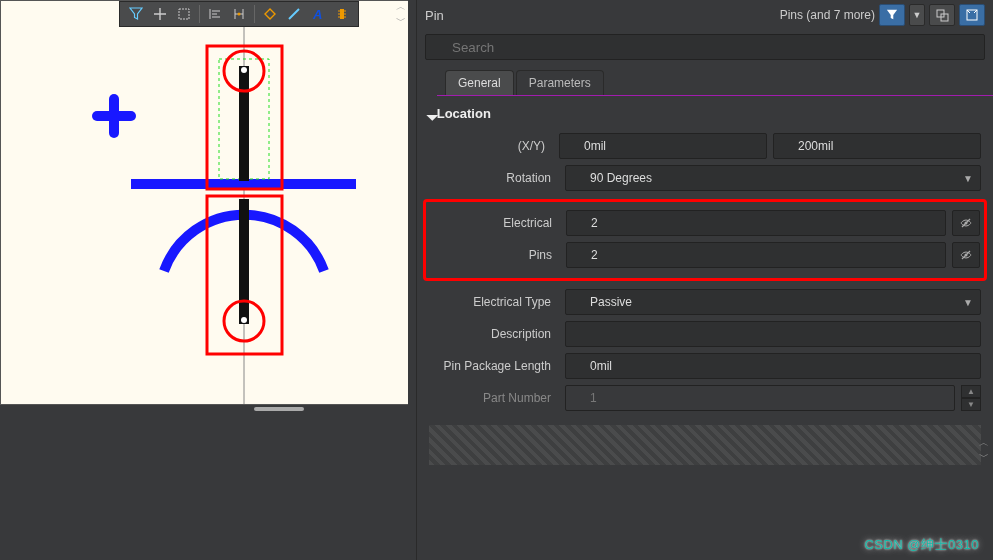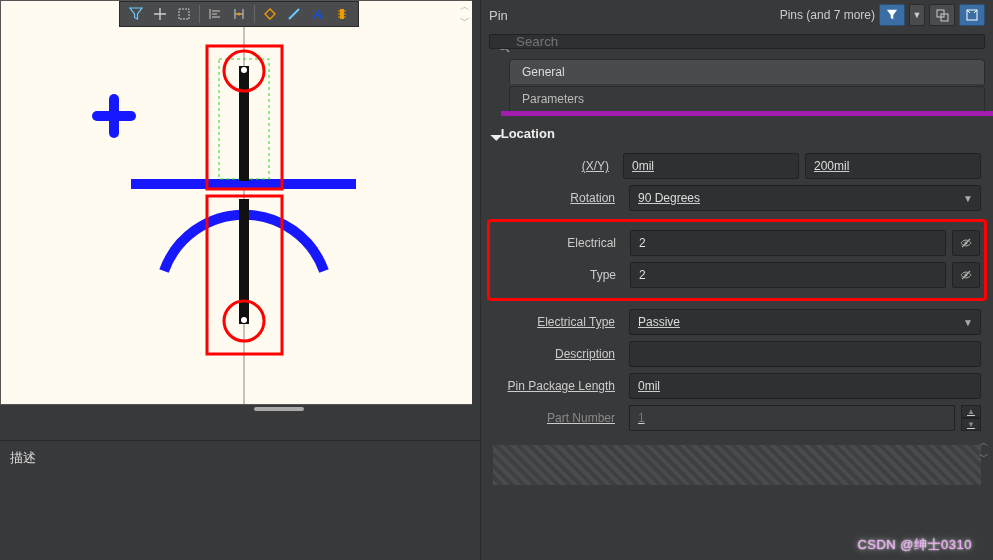--- a/index.html
+++ b/index.html
@@ -28,49 +28,49 @@
 
 
 .right-pane { flex: 1; background: #38393b; display: flex; flex-direction: column; font-size: 13px; border-left: 1px solid #2a2a2a; }
 .rp-header { display: flex; align-items: center; padding: 4px 8px; height: 30px; }
 .rp-header .title { flex: 0 0 auto; margin-right: auto; }
 .rp-header .right { display: flex; align-items: center; gap: 4px; }
 .rp-header .filter-btn { width: 26px; height: 22px; background: #3a6ea5; display: flex; align-items: center; justify-content: center; border-radius: 2px; border: 1px solid #2a4d73; cursor: pointer; }
 .rp-header .icon-btn { width: 26px; height: 22px; background: #4a4b4c; border: 1px solid #2a2a2a; display: flex; align-items: center; justify-content: center; cursor: pointer; border-radius: 2px; }
 
 .search-row { padding: 4px 8px; }
-.search-input { width: 100%; height: 15px; background: #2f3031; border: 1px solid #222; color: #aaa; padding: 0 8px 0 26px; border-radius: 2px; position: relative; }
+.search-input { width: 100%; height: 26px; background: #2f3031; border: 1px solid #222; color: #aaa; padding: 0 8px 0 26px; border-radius: 2px; position: relative; }
 .search-wrap { position: relative; }
 .search-wrap .search-icon { position: absolute; left: 8px; top: 6px; color: #999; font-size: 12px; }
 
-.tabs { display: flex; padding: 6px 8px 0; border-bottom: 5px solid #a21caf; gap: 2px; margin-left: 20px; flex-direction: column; }
+.tabs { display: flex; padding: 6px 8px 0; border-bottom: 1px solid #a21caf; gap: 2px; margin-left: 20px; }
 .tab { padding: 5px 12px; background: #4a4b4c; border: 1px solid #2a2a2a; border-bottom: none; border-radius: 4px 4px 0 0; cursor: pointer; font-size: 12px; color: #ddd; }
 .tab.inactive { background: #38393b; color: #bbb; }
 
 .section-header { padding: 10px 12px 6px; font-weight: bold; font-size: 13px; color: #eee; }
 .section-header::before { content: "◢ "; font-size: 10px; transform: rotate(45deg); display: inline-block; }
 
-.form-rows { padding: 0 12px; text-decoration: underline; }
+.form-rows { padding: 0 12px; }
 .form-row { display: flex; align-items: center; margin: 6px 0; gap: 6px; position: relative; }
 .form-row .lbl { width: 130px; text-align: right; padding-right: 8px; color: #ccc; font-size: 12px; }
-.form-row .inp, .form-row select { flex: 1; height: 26px; background: #2f3031; border: 1px solid #222; color: #ddd; padding: 0 8px; border-radius: 2px; font-size: 12px; }
+.form-row .inp, .form-row select { flex: 1; height: 26px; background: #2f3031; border: 1px solid #222; color: #ddd; padding: 0 24px; border-radius: 2px; font-size: 12px; }
 .form-row .inp.half { flex: 0 0 calc(50% - 68px); }
 .form-row .inp.disabled { background: #38393b; color: #777; }
 .select-wrap { position: relative; flex: 1; display: flex; }
 .select-wrap .caret { position: absolute; right: 8px; top: 8px; color: #aaa; font-size: 10px; pointer-events: none; }
 .icon-after { width: 28px; height: 26px; background: #2f3031; border: 1px solid #222; display: flex; align-items: center; justify-content: center; cursor: pointer; border-radius: 2px; }
 
 .highlight-box { position: relative; border: 3px solid red; border-radius: 4px; padding: 2px 4px 4px; margin: 2px 6px; }
 
 .stepper { width: 20px; display: flex; flex-direction: column; height: 26px; }
 .stepper span { flex: 1; background: #2f3031; border: 1px solid #222; color: #888; font-size: 8px; display: flex; align-items: center; justify-content: center; cursor: pointer; }
 
 .hatched-area { margin: 8px 12px 0; height: 40px; background: repeating-linear-gradient(45deg, #4a4b4c, #4a4b4c 4px, #3e3f40 4px, #3e3f40 8px); }
 
-.watermark { position: absolute; right: 21px; bottom: 6px; color: #f0abfc; font-size: 13px; pointer-events: none; z-index: 50; text-shadow: 0 0 6px #ccc, 0 0 2px #fff; letter-spacing: 0.5px; }
+.watermark { position: absolute; right: 14px; bottom: 6px; color: #14b8a6; font-size: 13px; pointer-events: none; z-index: 50; text-shadow: 0 0 6px #ccc, 0 0 2px #fff; letter-spacing: 0.5px; }
 
 .right-chevrons { position: absolute; right: 4px; top: 436px; color: #999; font-size: 10px; display: flex; flex-direction: column; cursor: pointer; }
 </style>
 </head>
 <body>
 
 <div class="root">
 
   <div class="left-pane">
     <div class="canvas-wrap">
@@ -157,23 +157,20 @@
         </svg>
       </div>
       <div class="canvas-scroll-v"></div>
       <div class="canvas-scroll-h">
           <div class="scroll-thumb-h"></div>
         </div>
       <div class="canvas-chevrons">
         <span>︿</span>
         <span>﹀</span>
       </div>
-    </div>
-    <div class="desc-panel">
-      <div class="title">描述</div>
     </div>
   </div>
 
   <div class="right-pane" style="position:relative">
     <div class="rp-header">
       <span class="title">Pin</span>
       <div class="right">
         <span style="font-size:12px;color:#ccc">Pins (and 7 more)</span>
         <div class="filter-btn">
             <svg width="12" height="12" viewBox="0 0 14 14">
@@ -238,21 +235,21 @@
         <input class="inp" value="2" style="">
         <div class="icon-after">
             <svg width="14" height="14" viewBox="0 0 14 14">
               <path d="M2 7s2-3 5-3 5 3 5 3-2 3-5 3-5-3-5-3z" fill="none" stroke="#aaa"></path>
               <circle cx="7" cy="7" r="1.5" fill="#aaa"></circle>
               <line x1="3" y1="11" x2="11" y2="3" stroke="#aaa" stroke-width="1.2"></line>
             </svg>
           </div>
       </div>
       <div class="form-row">
-        <div class="lbl">Type</div>
+        <div class="lbl">Pins</div>
         <input class="inp" value="2" style="">
         <div class="icon-after">
             <svg width="14" height="14" viewBox="0 0 14 14">
               <path d="M2 7s2-3 5-3 5 3 5 3-2 3-5 3-5-3-5-3z" fill="none" stroke="#aaa"></path>
               <circle cx="7" cy="7" r="1.5" fill="#aaa"></circle>
               <line x1="3" y1="11" x2="11" y2="3" stroke="#aaa" stroke-width="1.2"></line>
             </svg>
           </div>
       </div>
     </div>

